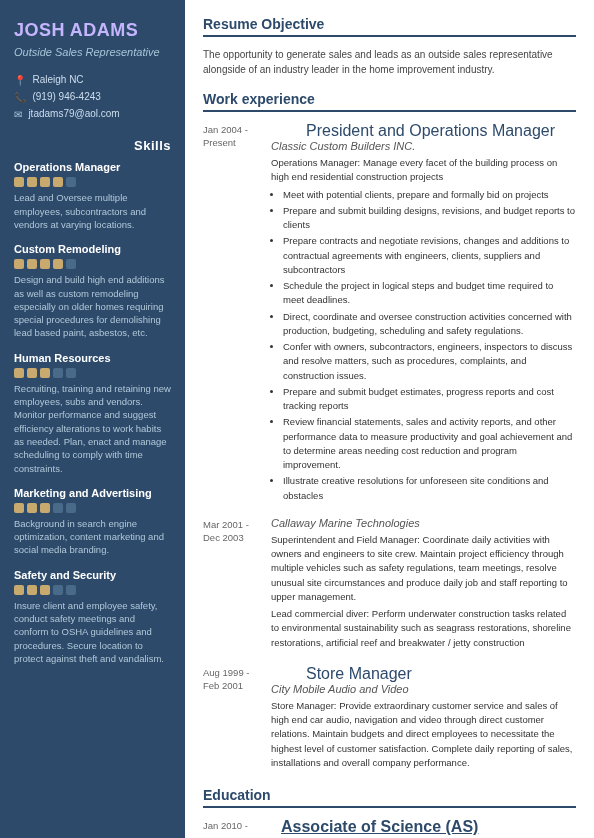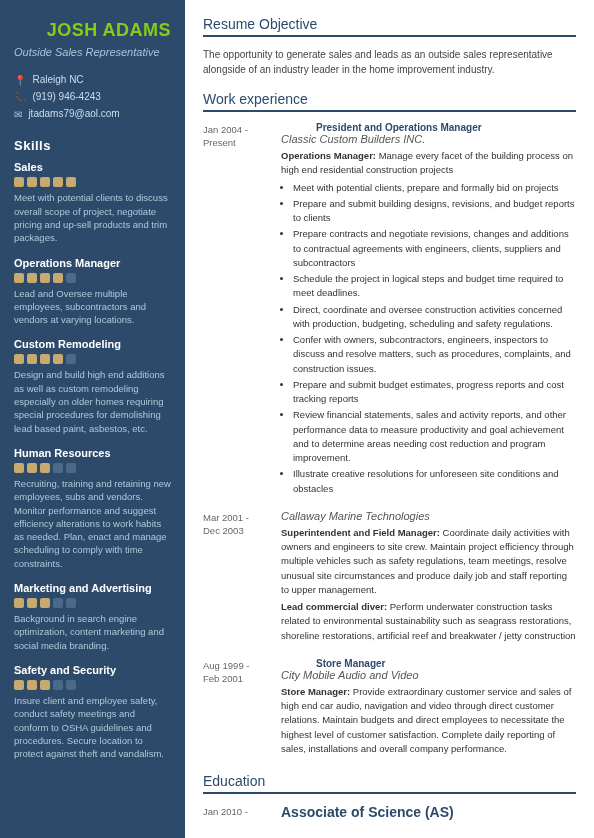--- a/index.html
+++ b/index.html
@@ -17,23 +17,22 @@
     .sidebar {
       width: 185px;
       background: #2d4a6b;
       color: #fff;
       padding: 20px 14px;
       flex-shrink: 0;
     }
     .sidebar-name {
       font-size: 18px;
       font-weight: bold;
-      color: #84cc16;
+      color: #c4b5fd;
       letter-spacing: 0.5px;
-      text-align: right;
     }
     .sidebar-title {
       font-size: 11px;
       color: #a8c4d8;
       font-style: italic;
       margin-top: 4px;
       line-height: 1.4;
     }
     .sidebar-contact {
       margin-top: 14px;
@@ -52,20 +51,21 @@
       flex-shrink: 0;
       margin-top: 1px;
     }
     .sidebar-section-title {
       font-size: 13px;
       font-weight: bold;
       color: #fff;
       margin-top: 18px;
       margin-bottom: 8px;
       letter-spacing: 0.5px;
+      text-align: right;
     }
     .skill-block {
       margin-bottom: 12px;
     }
     .skill-name {
       font-size: 11px;
       font-weight: bold;
       color: #fff;
       margin-bottom: 4px;
     }
@@ -90,71 +90,70 @@
     }
 
     
     .main-content {
       flex: 1;
       padding: 16px 18px;
       overflow: hidden;
     }
     .section-title {
       font-size: 14px;
-      font-weight: normal;
+      font-weight: bold;
       color: #2d4a6b;
       border-bottom: 2px solid #2d4a6b;
       padding-bottom: 3px;
       margin-bottom: 10px;
     }
     .objective-text {
       font-size: 10px;
       line-height: 1.5;
       color: #444;
       margin-bottom: 14px;
     }
     .work-section {
       margin-bottom: 14px;
     }
     .work-entry {
       display: flex;
-      gap: 10px;
       margin-bottom: 12px;
     }
     .work-date {
       font-size: 9.5px;
       color: #666;
       width: 68px;
       flex-shrink: 0;
       line-height: 1.4;
       padding-top: 1px;
     }
     .work-body {
       flex: 1;
     }
     .work-title {
-      font-size: 10px;
-      font-weight: bold;
+      font-size: 16px;
+      font-weight: normal;
       color: #2d4a6b;
       padding-left: 35px;
     }
     .work-company {
       font-size: 11px;
       font-style: italic;
       color: #555;
       margin-bottom: 4px;
     }
     .work-desc {
       font-size: 9.5px;
       line-height: 1.5;
       color: #333;
       margin-bottom: 3px;
     }
     .work-desc strong {
-      font-weight: bold;
+      font-weight: normal;
     }
     .work-list {
       font-size: 9.5px;
       line-height: 1.5;
       color: #333;
       padding-left: 12px;
       margin-top: 2px;
     }
     .work-list li {
       margin-bottom: 2px;
@@ -169,23 +168,24 @@
       color: #666;
       width: 68px;
       flex-shrink: 0;
       line-height: 1.4;
       padding-top: 1px;
     }
     .edu-body {
       flex: 1;
     }
     .edu-degree {
-      font-size: 14px;
+      font-size: 16px;
       font-weight: bold;
       color: #2d4a6b;
+      text-decoration: underline;
     }
   </style>
 </head>
 <body>
 
 <div class="sidebar">
   <div class="sidebar-name">JOSH ADAMS</div>
   <div class="sidebar-title">Outside Sales Representative</div>
 
   <div class="sidebar-contact">
@@ -198,31 +198,20 @@
       <span>(919) 946-4243</span>
     </div>
     <div class="contact-item">
       <span class="contact-icon">✉</span>
       <span>jtadams79@aol.com</span>
     </div>
   </div>
 
   <div class="sidebar-section-title">Skills</div>
 
-  <div class="skill-block">
-    <div class="skill-name">Sales</div>
-    <div class="skill-dots">
-      <div class="dot"></div>
-      <div class="dot"></div>
-      <div class="dot"></div>
-      <div class="dot"></div>
-      <div class="dot"></div>
-    </div>
-    <div class="skill-desc">Meet with potential clients to discuss overall scope of project, negotiate pricing and up-sell products and trim packages.</div>
-  </div>
 
   <div class="skill-block">
     <div class="skill-name">Operations Manager</div>
     <div class="skill-dots">
       <div class="dot"></div>
       <div class="dot"></div>
       <div class="dot"></div>
       <div class="dot"></div>
       <div class="dot empty"></div>
     </div>

